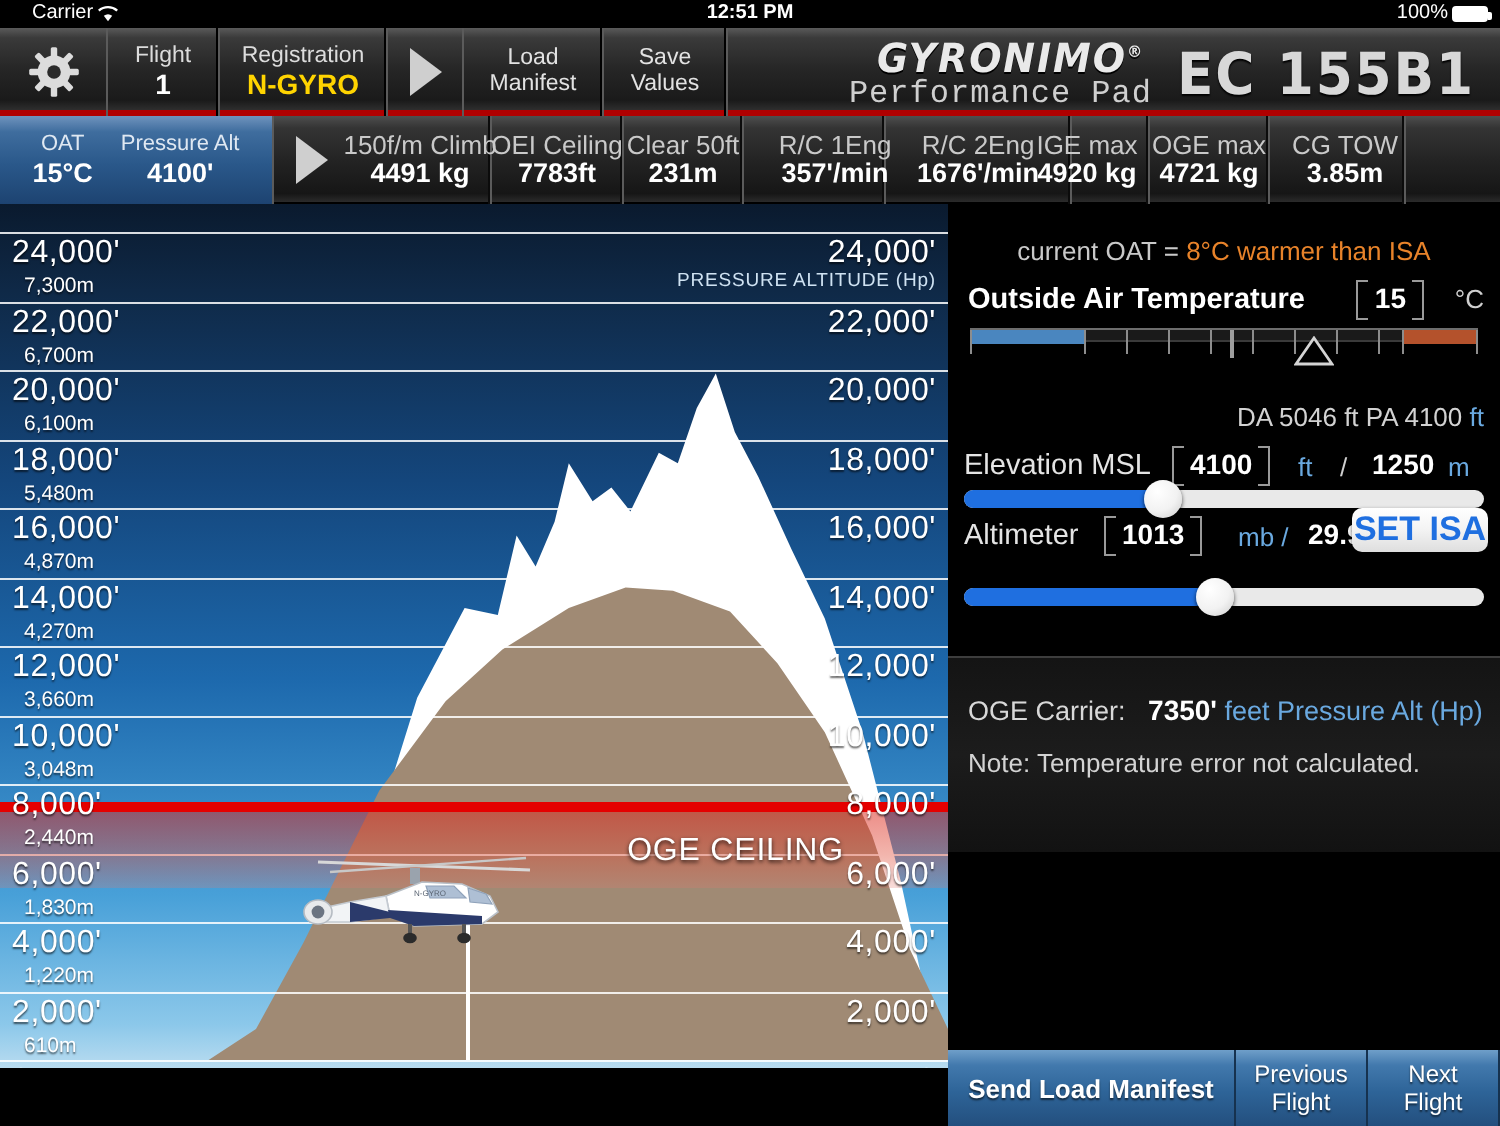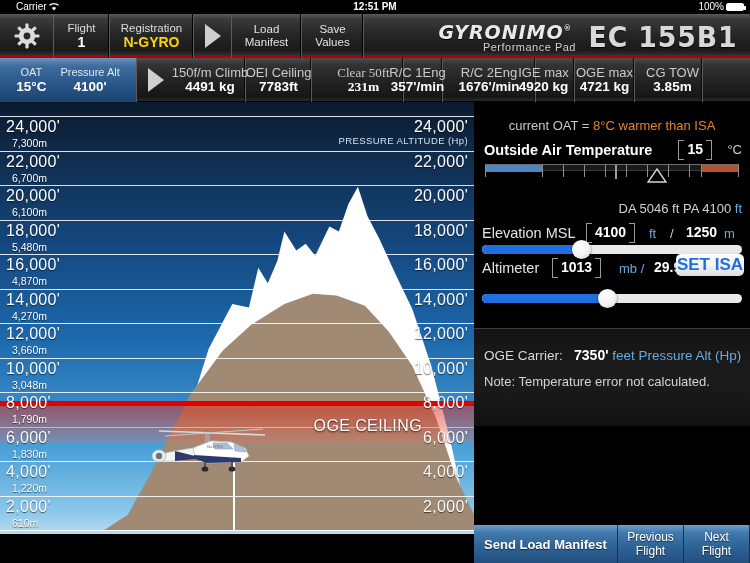--- a/index.html
+++ b/index.html
@@ -61,21 +61,21 @@
   .brand { position:absolute; right:6px; top:2px; height:42px; display:flex; align-items:center; gap:6px;}
   .brand-logo{ display:flex; flex-direction:column; align-items:flex-end; line-height:1;}
   .brand-g{
     font-family:"DejaVu Sans", sans-serif;
     font-size:20px;font-weight:bold;font-style:italic;letter-spacing:1px;
     color:#e9e9e9; transform:scaleX(0.95);
     text-shadow:0 1px 0 #000;
   }
   .brand-g sup{font-size:8px;vertical-align:super;}
   .brand-sub{
-    font-size:11px;color:#cfcfcf;letter-spacing:0.5px;font-family:Liberation Sans, sans-serif;
+    font-size:16px;color:#cfcfcf;letter-spacing:0.5px;font-family:Liberation Mono, monospace;
   }
   .brand-model{
     font-family:"DejaVu Sans", sans-serif;
     font-size:29px;font-weight:bold;color:#d8d8d8;letter-spacing:1px;
     transform:scaleX(0.92);
     text-shadow:0 1px 1px #000;
   }
 
   
   .strip {
@@ -301,21 +301,21 @@
     </div>
     <div id="strip-cells">
         <div class="scell" style="left: 175px; width: 71px;">
           <span class="cap">150f/m Climb</span>
           <span class="val">4491 kg</span>
         </div>
         <div class="scell" style="left: 246px; width: 66px;">
           <span class="cap">OEI Ceiling</span>
           <span class="val">7783ft</span>
         </div>
-        <div class="scell" style="left: 324px; width: 80px; font-family: Liberation Serif, serif;">
+        <div class="scell" style="left: 312px; width: 60px;">
           <span class="cap">Clear 50ft</span>
           <span class="val">231m</span>
         </div>
         <div class="scell" style="left: 376px; width: 67px; padding-left: 17px;">
           <span class="cap">R/C 1Eng</span>
           <span class="val">357'/min</span>
         </div>
         <div class="scell" style="left: 443px; width: 93px;">
           <span class="cap">R/C 2Eng</span>
           <span class="val">1676'/min</span>
@@ -407,21 +407,21 @@
         <div class="lblL ft" style="top: 430px;">0</div>
         <div class="lblR ftR" style="top: 430px;">0</div>
         <div class="lblL mt" style="top: 35px; left: 12px;">7,300m</div>
         <div class="lblL mt" style="top: 70px; left: 12px;">6,700m</div>
         <div class="lblL mt" style="top: 104px; left: 12px;">6,100m</div>
         <div class="lblL mt" style="top: 139px; left: 12px;">5,480m</div>
         <div class="lblL mt" style="top: 173px; left: 12px;">4,870m</div>
         <div class="lblL mt" style="top: 208px; left: 12px;">4,270m</div>
         <div class="lblL mt" style="top: 242px; left: 12px;">3,660m</div>
         <div class="lblL mt" style="top: 277px; left: 12px;">3,048m</div>
-        <div class="lblL mt" style="top: 311px; left: 12px;">1,790m</div>
+        <div class="lblL mt" style="top: 311px; left: 12px;">2,440m</div>
         <div class="lblL mt" style="top: 346px; left: 12px;">1,830m</div>
         <div class="lblL mt" style="top: 380px; left: 12px;">1,220m</div>
         <div class="lblL mt" style="top: 415px; left: 12px;">610m</div>
       </div>
     <div class="pa-label" id="palabel" style="top: 33.25px;">PRESSURE ALTITUDE (Hp)</div>
   </div>
 
 
   <div class="rpanel">
 

